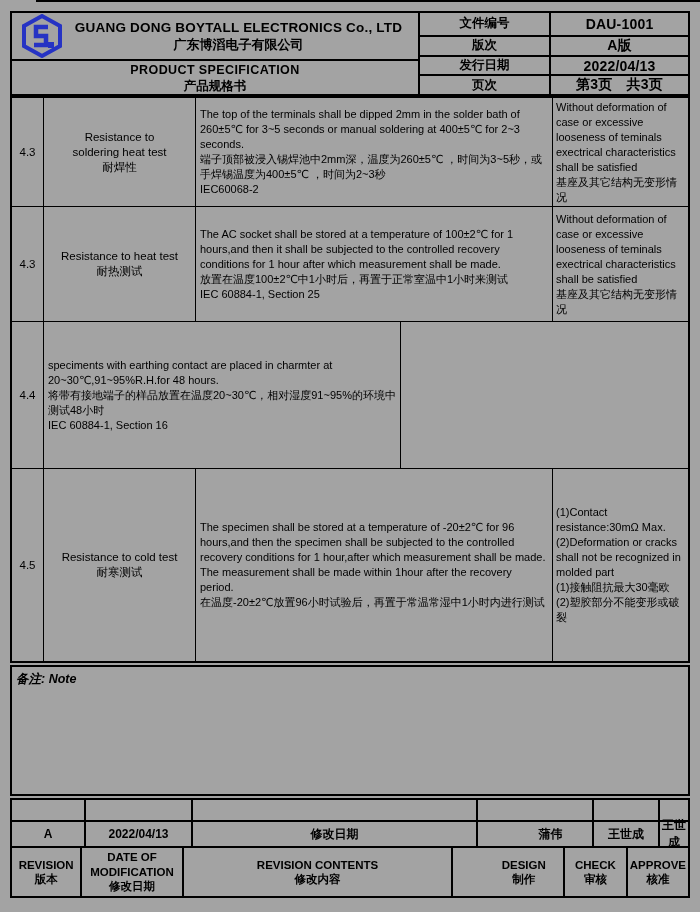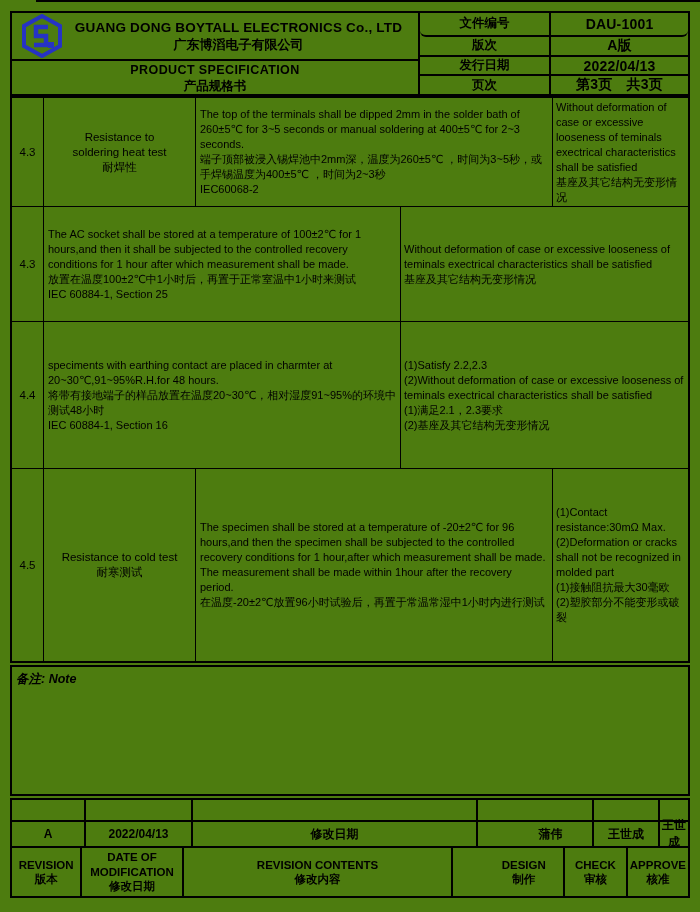--- a/index.html
+++ b/index.html
@@ -1,38 +1,38 @@
 <!DOCTYPE html>
 <html><head>
 <meta charset="utf-8">
 <style>
   html,body{margin:0;padding:0;background:#ffffff;}
   .page{
-    position:relative;width:700px;height:912px;background:#4d7c0f;overflow:hidden;
+    position:relative;width:700px;height:912px;background:#a3a3a3;overflow:hidden;
     font-family:"Liberation Sans","DejaVu Sans",sans-serif;color:#000;
   }
   .scan-line{position:absolute;left:36px;top:0;width:664px;height:2px;background:#000;}
 
   
   .header{
     position:absolute;left:10px;top:11px;width:680px;height:85px;
     border:2.5px solid #000;box-sizing:border-box;display:flex;
   }
   .header-left{width:408px;border-right:2px solid #000;box-sizing:border-box;display:flex;flex-direction:column;}
   .company-row{height:48px;border-bottom:2px solid #000;box-sizing:border-box;display:flex;align-items:center;padding-left:7px;}
   .logo{width:46px;height:46px;flex:0 0 auto;display:flex;align-items:center;justify-content:center;}
   .company-names{flex:1;text-align:center;padding-right:6px;}
   .company-en{font-weight:bold;font-size:13.5px;line-height:16px;letter-spacing:.2px;}
   .company-cn{font-weight:bold;font-size:13px;line-height:17px;}
   .spec-titles{flex:1;display:flex;flex-direction:column;justify-content:center;text-align:center;}
   .spec-en{font-weight:bold;font-size:12.5px;line-height:16px;letter-spacing:.4px;}
   .spec-cn{font-weight:bold;font-size:12.5px;line-height:16px;}
   .header-right{flex:1;display:flex;flex-direction:column;}
   .hr-row{display:flex;border-bottom:2px solid #000;box-sizing:border-box;}
-  .hr-row.r1{height:27px;border-radius:6px;} .hr-row.r2{height:23px;} .hr-row.r3{height:21px;}
+  .hr-row.r1{height:27px;} .hr-row.r2{height:23px;} .hr-row.r3{height:21px;}
   .hr-row.r4{flex:1;border-bottom:none;}
   .hr-label{width:131px;border-right:2px solid #000;box-sizing:border-box;display:flex;align-items:center;justify-content:center;font-weight:bold;font-size:12.5px;}
   .hr-value{flex:1;display:flex;align-items:center;justify-content:center;font-weight:bold;font-size:14px;letter-spacing:.2px;}
 
   
   .spec-table{
     position:absolute;left:10px;top:96px;width:680px;height:567px;
     border:2.5px solid #000;box-sizing:border-box;display:flex;flex-direction:column;
   }
   .srow{display:flex;border-bottom:1.5px solid #000;box-sizing:border-box;}
@@ -118,35 +118,33 @@
 soldering heat test
 耐焊性</div>
       <div class="c-desc">The top of the terminals shall be dipped 2mm in the solder bath of 260±5℃ for 3~5 seconds or manual soldering at 400±5℃ for 2~3 seconds.
 端子顶部被浸入锡焊池中2mm深，温度为260±5℃ ，时间为3~5秒，或手焊锡温度为400±5℃ ，时间为2~3秒
 IEC60068-2</div>
       <div class="c-result">Without deformation of case or excessive looseness of teminals exectrical characteristics shall be satisfied
 基座及其它结构无变形情况</div>
     </div>
     <div class="srow r2">
       <div class="c-num">4.3</div>
+      <div class="c-name">Resistance to heat test
+耐热测试</div>
       <div class="c-desc">The AC socket shall be stored at a temperature of 100±2℃ for 1 hours,and then it shall be subjected to the controlled recovery conditions for 1 hour after which measurement shall be made.
 放置在温度100±2℃中1小时后，再置于正常室温中1小时来测试
 IEC 60884-1, Section 25</div>
       <div class="c-result">Without deformation of case or excessive looseness of teminals exectrical characteristics shall be satisfied
 基座及其它结构无变形情况</div>
     </div>
     <div class="srow r3">
       <div class="c-num">4.4</div>
       <div class="c-desc">speciments with earthing contact are placed in charmter at 20~30℃,91~95%R.H.for 48 hours.
 将带有接地端子的样品放置在温度20~30℃，相对湿度91~95%的环境中测试48小时
 IEC 60884-1, Section 16</div>
-      <div class="c-result">(1)Satisfy 2.2,2.3
-(2)Without deformation of case or excessive looseness of teminals exectrical characteristics shall be satisfied
-(1)满足2.1，2.3要求
-(2)基座及其它结构无变形情况</div>
     </div>
     <div class="srow r4">
       <div class="c-num">4.5</div>
       <div class="c-name">Resistance to cold test
 耐寒测试</div>
       <div class="c-desc">The specimen shall be stored at a temperature of -20±2℃ for 96 hours,and then the specimen shall be subjected to the controlled recovery conditions for 1 hour,after which measurement shall be made.
 The measurement shall be made within 1hour after the recovery period.
 在温度-20±2℃放置96小时试验后，再置于常温常湿中1小时内进行测试</div>
       <div class="c-result">(1)Contact resistance:30mΩ Max.
 (2)Deformation or cracks shall not be recognized in molded part

